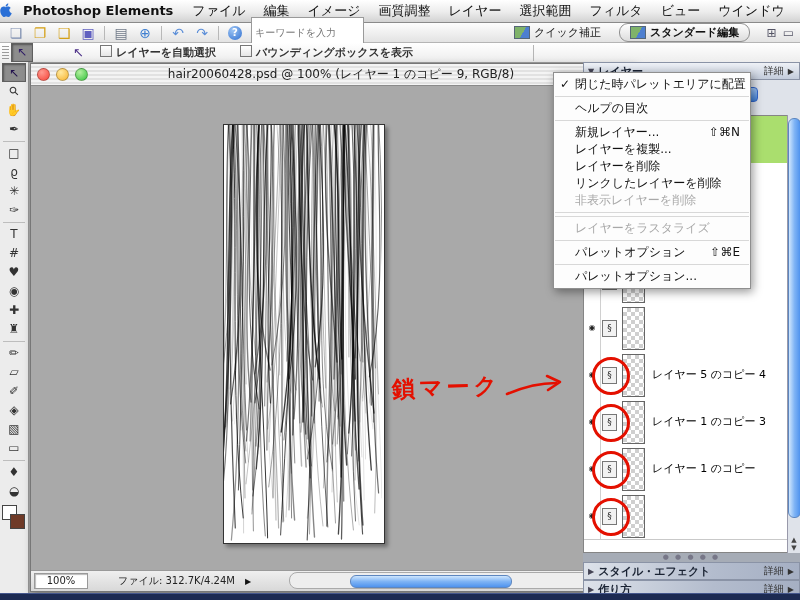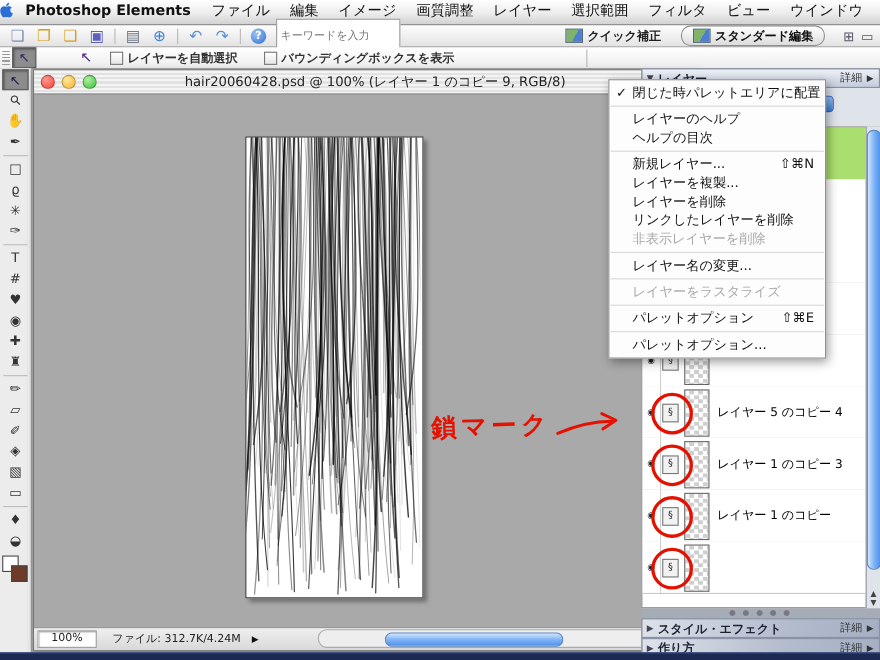--- a/index.html
+++ b/index.html
@@ -14,33 +14,33 @@
   #apple-logo{width:22px;text-align:center;color:#2a6fd6;font-size:14px;}
   
   #shortcuts{position:absolute;left:0;top:23px;width:800px;height:19px;background:linear-gradient(#fdfdfd,#e3e3e3);
     border-bottom:1px solid #b5b5b5;display:flex;align-items:center;font-size:13px;}
   .sicon{width:24px;text-align:center;font-size:14px;line-height:18px;}
   .sdiv{width:1px;height:14px;background:#b8b8b8;margin:0 4px;}
   #keyword-input{width:105px;height:14px;font-size:10px;border:1px solid #9a9a9a;margin-left:4px;padding:8px 3px;
     font-family:inherit;background:#fff;color:#333;}
   .help-circle{width:14px;height:14px;border-radius:50%;background:radial-gradient(circle at 35% 30%,#9cc4f4,#2f6fd0);
     color:#fff;font-size:10px;font-weight:bold;text-align:center;line-height:14px;margin:0 5px;}
-  #quickfix{display:flex;align-items:center;gap:4px;margin-left:150px;font-size:11px;font-weight:bold;color:#222;}
+  #quickfix{display:flex;align-items:center;gap:4px;margin-left:150px;font-size:11px;font-weight:normal;color:#222;}
   #standard-edit{display:flex;align-items:center;gap:4px;margin-left:18px;font-size:11px;font-weight:bold;color:#111;
     background:linear-gradient(#ffffff,#dcdcdc);border:1px solid #8f8f8f;border-radius:9px;padding:1px 10px;}
   .minithumb{width:14px;height:11px;border:1px solid #567;background:linear-gradient(120deg,#7fb36a 55%,#4d7fd0 55%);}
   #bin-icons{margin-left:auto;margin-right:6px;display:flex;gap:6px;color:#556;font-size:12px;}
   
   #optionsbar{position:absolute;left:0;top:43px;width:800px;height:19px;background:linear-gradient(#ffffff,#ededed);
     border-bottom:1px solid #a0a0a0;display:flex;align-items:center;font-size:11px;color:#333;}
   #grip-dots{width:7px;height:14px;margin:0 2px 0 2px;background:repeating-linear-gradient(#9a9a9a 0 1px,transparent 1px 3px);}
   .tool-pressed{width:20px;height:17px;background:#8d8d8d;border:1px solid #5f5f5f;box-shadow:inset 1px 1px 2px #555;
     color:#2d1a66;text-align:center;font-size:12px;line-height:16px;margin-right:40px;}
   .move-glyph{color:#4a2d86;font-size:13px;margin-right:16px;}
-  .opt-check{display:flex;align-items:center;gap:4px;font-weight:bold;margin-right:24px;}
+  .opt-check{display:flex;gap:4px;font-weight:bold;margin-right:24px;}
   .checkbox{width:10px;height:10px;border:1px solid #777;background:linear-gradient(#fff,#e6e6e6);}
   .opt-sep{width:1px;height:16px;background:#b5b5b5;margin-left:96px;}
   
   #toolbox{position:absolute;left:0;top:62px;width:28px;bottom:6px;background:#ececec;border-right:1px solid #9a9a9a;
     display:flex;flex-direction:column;align-items:center;padding-top:1px;}
   .tool{width:24px;height:19px;text-align:center;font-size:12px;line-height:19px;color:#333;}
   .tool.sel{background:#8d8d8d;border:1px solid #606060;box-shadow:inset 1px 1px 2px #555;color:#21104d;width:22px;height:17px;}
   .tool-sep{width:22px;height:1px;background:#bdbdbd;margin:2px 0;}
   .rot45{display:inline-block;transform:rotate(-45deg);}
   #swatches{position:relative;width:24px;height:26px;margin-top:4px;}
@@ -64,21 +64,21 @@
     border-left:1px solid #999;}
   .aqua-v{position:absolute;left:1px;width:11px;border-radius:6px;border:1px solid #5d86bf;
     background:linear-gradient(90deg,#cfe6fd,#7fb4f5 50%,#4f93ee);}
   .aqua-h{position:absolute;top:2px;height:11px;border-radius:6px;border:1px solid #5d86bf;
     background:linear-gradient(#cfe6fd,#7fb4f5 50%,#4f93ee);}
   .scroll-arrows{position:absolute;font-size:7px;color:#444;text-align:center;width:14px;line-height:8px;}
   #doc-statusbar{position:absolute;left:0;bottom:0;width:100%;height:20px;background:linear-gradient(#efefef,#d8d8d8);
     border-top:1px solid #999;display:flex;align-items:center;font-size:10px;color:#222;}
   #zoom-box{width:52px;height:14px;background:#fff;border:1px solid #999;box-shadow:inset 1px 1px 1px #bbb;
     margin-left:3px;text-align:center;line-height:14px;}
-  #file-info{margin-left:14px;white-space:nowrap;}
+  #file-info{margin-left:30px;white-space:nowrap;}
   #status-play{margin-left:10px;font-size:8px;color:#111;}
   #doc-hscroll{position:absolute;left:258px;right:30px;bottom:2px;height:15px;background:#eee;border:1px solid #aaa;border-radius:8px;}
   #hscroll-arrows{position:absolute;right:14px;bottom:4px;font-size:8px;color:#444;letter-spacing:2px;}
   #resize-grip{position:absolute;right:0;bottom:0;width:14px;height:14px;
     background:repeating-linear-gradient(135deg,#bbb 0 1px,transparent 1px 4px);}
   
   #palette-col{position:absolute;left:583px;top:62px;width:217px;bottom:6px;background:#a6acb6;}
   .pal-header{position:absolute;left:0;width:217px;height:18px;
     background:linear-gradient(#eef1f6,#c3ccdb);border:1px solid #8a93a6;box-sizing:border-box;
     display:flex;align-items:center;font-size:11px;color:#1a2333;}
@@ -519,46 +519,40 @@
       </div>
   </div>
 
   <div id="ctxmenu">
       <div class="citem">
         <span class="check">✓</span>
         <span>閉じた時パレットエリアに配置</span>
       </div>
       <div class="csep"></div>
       <div class="citem">
-        <span>レイヤーのヘルプ</span>
-      </div>
-      <div class="citem">
         <span>ヘルプの目次</span>
       </div>
       <div class="csep"></div>
       <div class="citem">
         <span>新規レイヤー...</span>
         <span class="short">⇧⌘N</span>
       </div>
       <div class="citem">
         <span>レイヤーを複製...</span>
       </div>
       <div class="citem">
         <span>レイヤーを削除</span>
       </div>
       <div class="citem">
         <span>リンクしたレイヤーを削除</span>
       </div>
       <div class="citem dis">
         <span>非表示レイヤーを削除</span>
       </div>
       <div class="csep"></div>
-      <div class="citem">
-        <span>レイヤー名の変更...</span>
-      </div>
       <div class="csep"></div>
       <div class="citem dis">
         <span>レイヤーをラスタライズ</span>
       </div>
       <div class="csep"></div>
       <div class="citem">
         <span>パレットオプション</span>
         <span class="short">⇧⌘E</span>
       </div>
       <div class="csep"></div>

